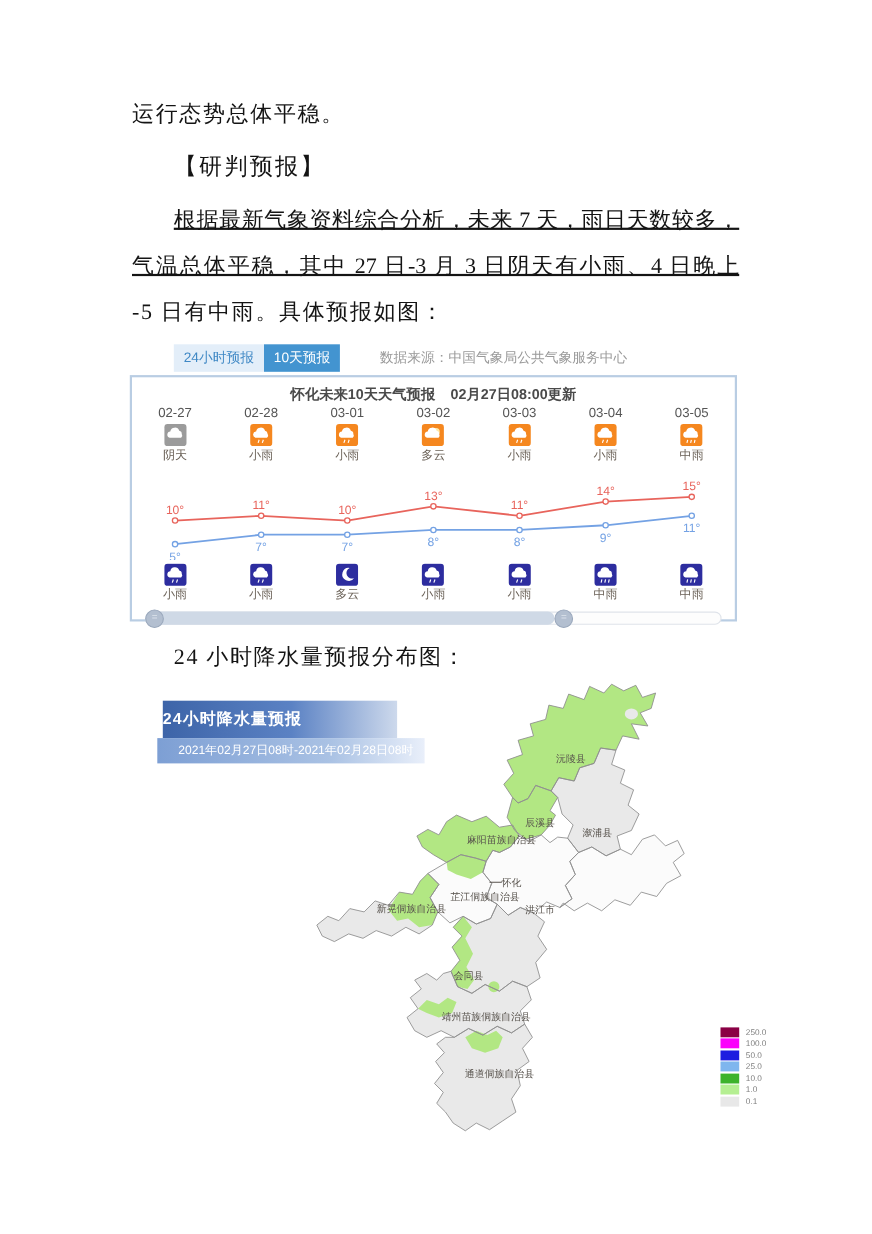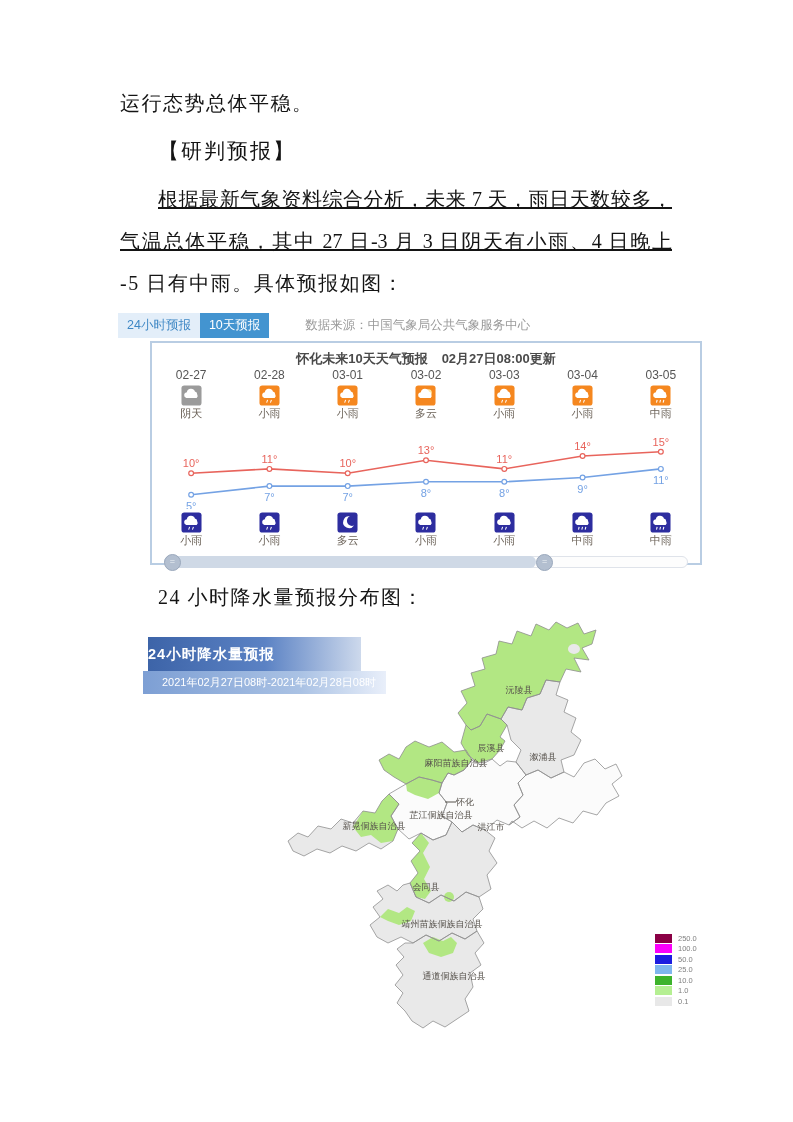--- a/index.html
+++ b/index.html
@@ -6,25 +6,25 @@
   .page{position:relative;width:793px;height:1122px;background:#ffffff;margin:0 auto;
         font-family:"Liberation Serif",serif;overflow:hidden;}
   
   .doc-line{position:absolute;color:#141414;font-size:20px;white-space:nowrap;letter-spacing:1.5px;}
   .doc-heading{font-weight:normal;font-size:21px;letter-spacing:2px;}
   .just{white-space:normal;text-align:justify;text-align-last:justify;letter-spacing:0;text-decoration:underline;}
   
   .ww-tabs{position:absolute;left:118px;top:313px;display:flex;align-items:center;
            font-family:"Liberation Sans",sans-serif;font-size:12.5px;}
   .ww-tab{padding:4px 9px;cursor:default;}
-  .ww-tab.inactive{background:#e3eef9;color:#3f88c5;}
+  .ww-tab.inactive{background:#e3eef9;color:#3f88c5;margin-left:40px;}
   .ww-tab.active{background:#4394d0;color:#ffffff;}
   .ww-source{margin-left:36px;color:#999;}
   .ww-box{position:absolute;left:118px;top:341px;width:548px;height:220px;
-          border:2px solid #b9cde3;background:#fff;font-family:"Liberation Sans",sans-serif;margin-left:32px;}
+          border:2px solid #b9cde3;background:#fff;font-family:"Liberation Sans",sans-serif;}
   .ww-title{margin-top:7px;text-align:center;font-size:13px;font-weight:bold;color:#4a4a4a;}
   .ww-title .upd{margin-left:14px;}
   .ww-row{display:flex;width:100%;}
   .ww-col{flex:1;text-align:center;}
   .ww-date{font-size:12px;color:#555;}
   .ww-icon{display:block;margin:3px auto 0;width:21px;height:21px;}
   .ww-lbl{font-size:11px;color:#6b6258;}
   #temp-chart{display:block;margin-top:2px;}
   .night-row{margin-top:0;}
   

